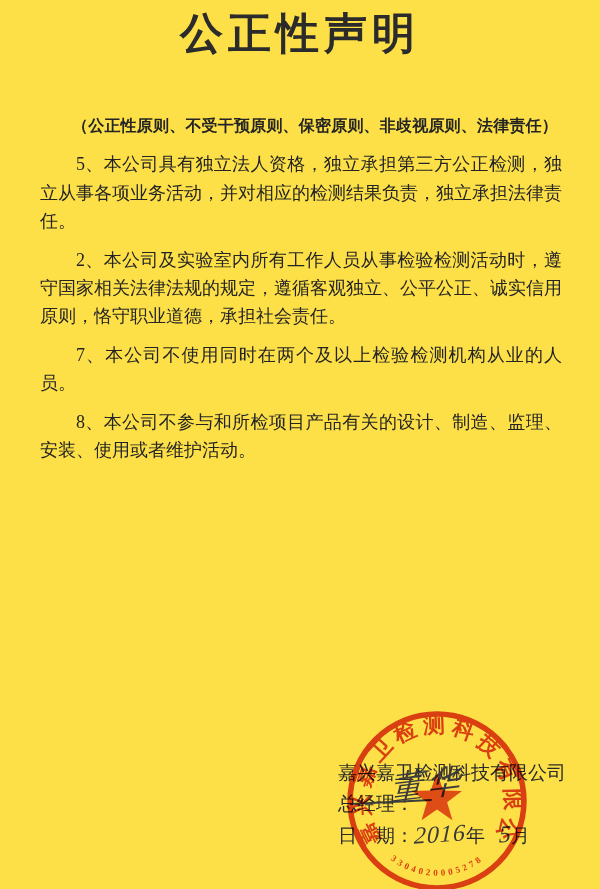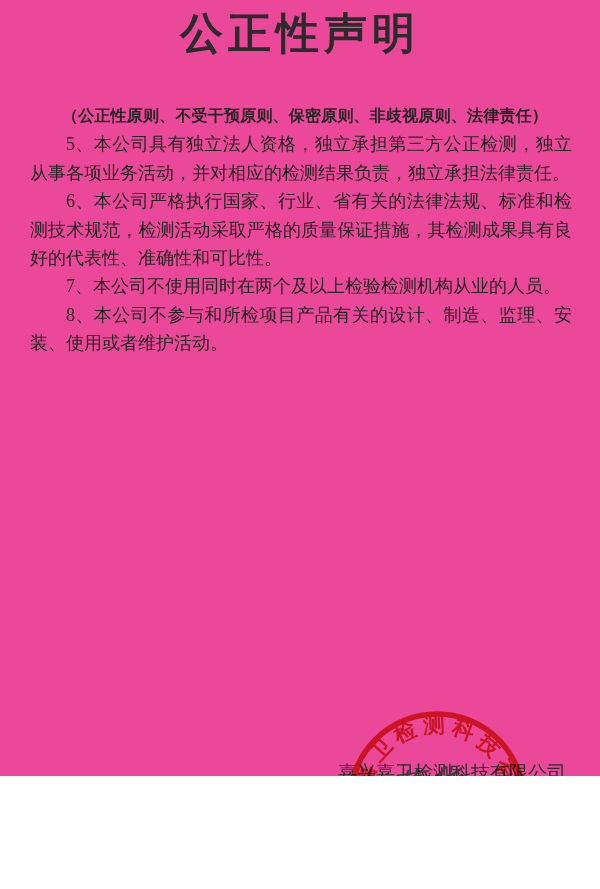--- a/index.html
+++ b/index.html
@@ -1,32 +1,32 @@
 <!DOCTYPE html>
 <html lang="zh" style="--stamp-color: #d9392c;"><head>
 <meta charset="utf-8">
 <style>
   * { margin:0; padding:0; box-sizing:border-box; }
   html,body { width:600px; }
   body { font-family:"Liberation Serif","DejaVu Serif",serif; }
   .page {
-    position:relative; width:600px; height:776px;
-    background:#ec4899; overflow:hidden; color:#232323;
+    position:relative; width:600px; height:889px;
+    background:#fde047; overflow:hidden; color:#232323;
   }
   .title {
     position:absolute; top:5px; left:0; width:100%;
     text-align:center; font-size:43px; font-weight:700;
     letter-spacing:5px; color:#2b2b2b;
   }
   .content {
     position:absolute; left:30px; top:102px; width:542px;
     font-size:18px; line-height:28.4px; text-align:justify;
     color:#242424;
   }
-  .content p { margin:0; text-indent:2em; }
+  .content p { margin:10px; text-indent:2em; }
   .content p.principles { font-weight:700; font-size:16px; letter-spacing:0.2px; }
   .sig-block {
     position:absolute; left:338px; top:757px; width:245px;
     font-size:19px; line-height:31px; color:#2a2a2a;
   }
   .sig-line { white-space:nowrap; }
   .hw {
     display:inline-block; font-style:italic; color:#3a3a3a;
     transform:rotate(-4deg) skewX(-6deg);
   }
@@ -55,21 +55,21 @@
 </head>
 <body>
 
 <div class="page">
 
   <div class="title">公正性声明</div>
 
   <div class="content">
     <p class="principles">（公正性原则、不受干预原则、保密原则、非歧视原则、法律责任）</p>
     <p>5、本公司具有独立法人资格，独立承担第三方公正检测，独立从事各项业务活动，并对相应的检测结果负责，独立承担法律责任。</p>
-    <p>6、本公司严格执行国家、行业、省有关的法律法规、标准和检测技术规范，检测活动采取严格的质量保证措施，其检测成果具有良好的代表性、准确性和可比性。</p>
+    <p>2、本公司及实验室内所有工作人员从事检验检测活动时，遵守国家相关法律法规的规定，遵循客观独立、公平公正、诚实信用原则，恪守职业道德，承担社会责任。</p>
     <p>7、本公司不使用同时在两个及以上检验检测机构从业的人员。</p>
     <p>8、本公司不参与和所检项目产品有关的设计、制造、监理、安装、使用或者维护活动。</p>
   </div>
 
   <div class="sig-block">
     <div class="sig-line">嘉兴嘉卫检测科技有限公司</div>
     <div class="sig-line">总经理：</div>
     <div class="sig-line">
       <span>日　期：</span><span class="hw hw-year">2016</span><span>年</span><span class="hw hw-month">5</span><span>月</span>
     </div>

